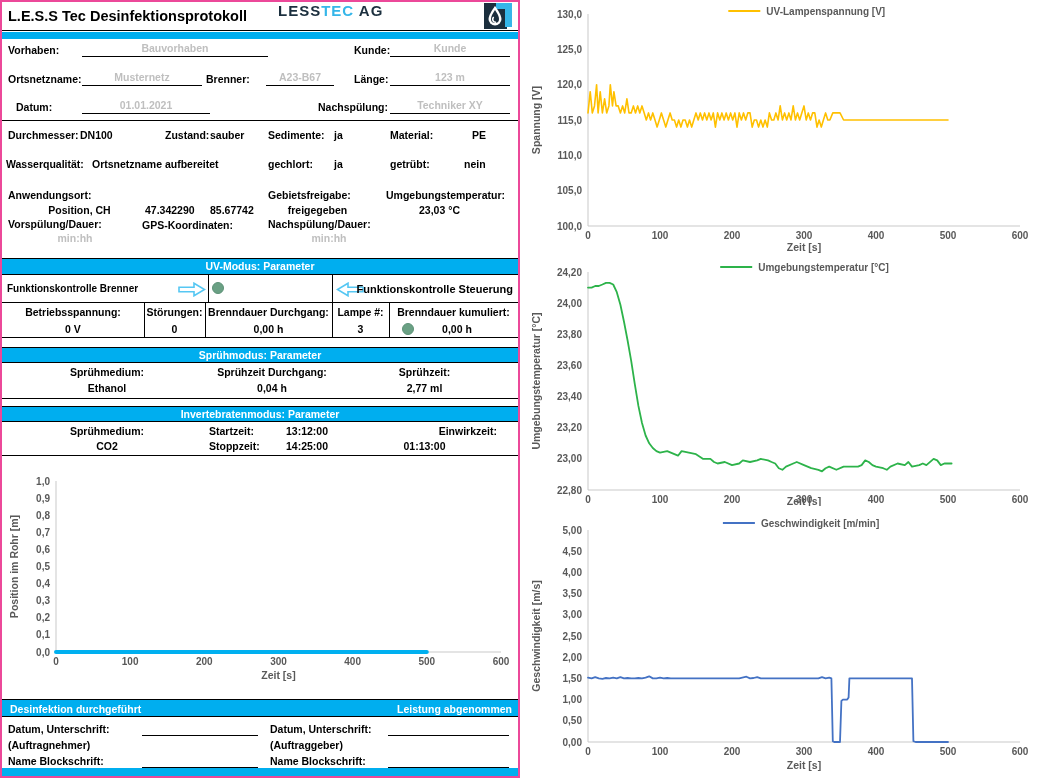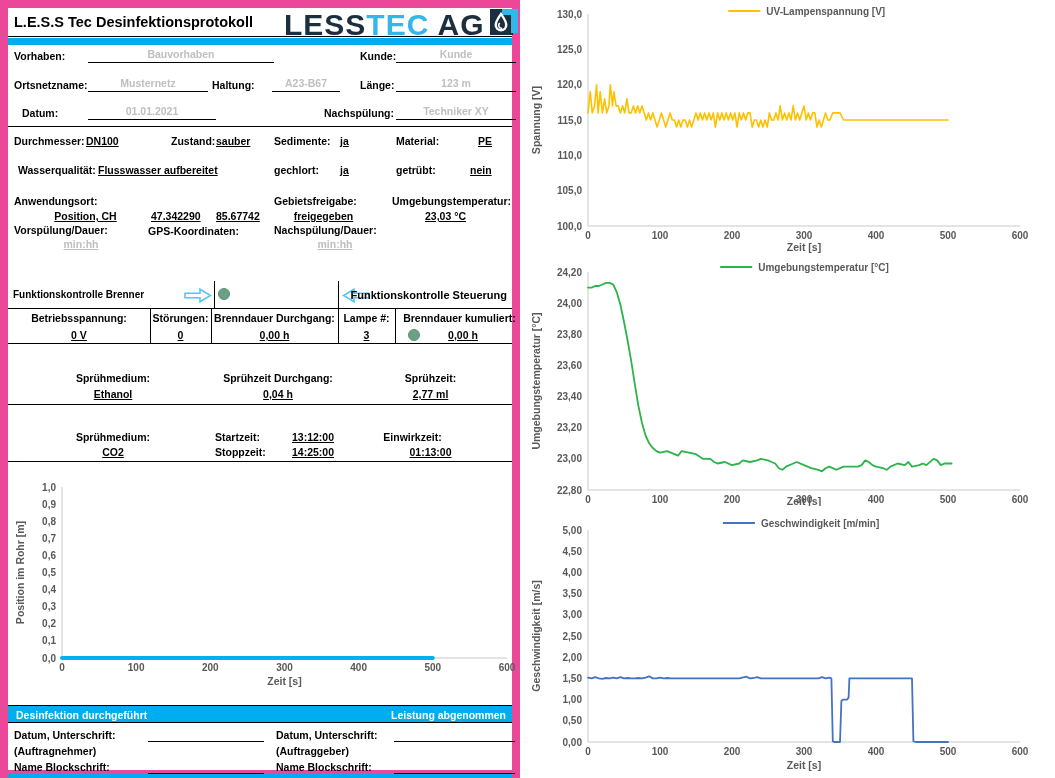--- a/index.html
+++ b/index.html
@@ -3,25 +3,25 @@
 <meta charset="utf-8">
 <style>
   * { box-sizing: border-box; }
   html,body { margin:0; padding:0; }
   body {
     width:1055px; height:778px; position:relative; background:#fff;
     font-family:"Liberation Sans", sans-serif; overflow:hidden;
   }
   .page {
     position:absolute; left:0; top:0; width:520px; height:778px;
-    border:8px solid #ec4899; background:#fff;
+    border:2px solid #ec4899; background:#fff;
   }
   .abs { position:absolute; white-space:nowrap; }
   .lbl { font-weight:bold; font-size:10.5px; color:#000; }
-  .val { font-weight:bold; font-size:10.5px; color:#000;text-decoration:underline; }
+  .val { font-weight:bold; font-size:10.5px; color:#000; }
   .ph  { color:#bfbfbf; }
   .ctr { text-align:center; }
   .field {
     position:absolute; height:15px; border-bottom:1.5px solid #000;
     text-align:center; font-weight:bold; font-size:10.5px; color:#bfbfbf;
     white-space:nowrap;
   }
   .uline { position:absolute; height:13px; border-bottom:1.5px solid #000; }
   .hline { position:absolute; left:0; right:0; height:0; border-top:1.5px solid #000; }
   .vline { position:absolute; width:0; border-left:1.5px solid #000; }
@@ -30,21 +30,21 @@
     position:absolute; left:0; right:0; background:#00AEEF;
     border-top:1.5px solid #000; border-bottom:1.5px solid #000;
     color:#fff; font-weight:bold; font-size:10.5px; text-align:center;
     line-height:14px;
   }
   .dot {
     position:absolute; width:12px; height:12px; border-radius:50%;
     background:#6AA084; border:1px solid #5d9277;
   }
   .title { font-size:14.5px; font-weight:bold; color:#000; }
-  .logo-text { font-size:30px; font-weight:bold; letter-spacing:1px; color:#1b2f3e; }
+  .logo-text { font-size:15px; font-weight:bold; letter-spacing:1px; color:#1b2f3e; }
   .logo-tec { color:#35b6e9; }
   .chartbox { position:absolute; }
   svg text { font-family:"Liberation Sans", sans-serif; }
 </style>
 </head>
 <body>
 
 <div class="page">
 
   <div class="abs title" style="left:6px; top:6px;">L.E.S.S Tec Desinfektionsprotokoll</div>
@@ -64,43 +64,43 @@
   <div class="hline" style="top:28px;"></div>
   <div class="cyanbar" style="top:30px; height:7px;"></div>
 
   <div class="abs lbl" style="left:6px; top:42px;">Vorhaben:</div>
   <div class="field" style="left:80px; top:40px; width:186px;">Bauvorhaben</div>
   <div class="abs lbl" style="left:352px; top:42px;">Kunde:</div>
   <div class="field" style="left:388px; top:40px; width:120px;">Kunde</div>
 
   <div class="abs lbl" style="left:6px; top:71px;">Ortsnetzname:</div>
   <div class="field" style="left:80px; top:69px; width:120px;">Musternetz</div>
-  <div class="abs lbl" style="left:204px; top:71px;">Haltung:</div>
+  <div class="abs lbl" style="left:204px; top:71px;">Brenner:</div>
   <div class="field" style="left:264px; top:69px; width:68px;">A23-B67</div>
   <div class="abs lbl" style="left:352px; top:71px;">Länge:</div>
   <div class="field" style="left:388px; top:69px; width:120px;">123 m</div>
 
   <div class="abs lbl" style="left:6px; top:99px;margin-left:8px;">Datum:</div>
   <div class="field" style="left:80px; top:97px; width:128px;">01.01.2021</div>
   <div class="abs lbl" style="left:316px; top:99px;">Nachspülung:</div>
   <div class="field" style="left:388px; top:97px; width:120px;">Techniker XY</div>
 
   <div class="hline" style="top:118px;"></div>
 
   <div class="abs lbl" style="left:6px; top:127px;">Durchmesser:</div>
   <div class="abs val" style="left:78px; top:127px;">DN100</div>
   <div class="abs lbl" style="left:163px; top:127px;">Zustand:</div>
   <div class="abs val" style="left:208px; top:127px;">sauber</div>
   <div class="abs lbl" style="left:266px; top:127px;">Sedimente:</div>
   <div class="abs val" style="left:332px; top:127px;">ja</div>
   <div class="abs lbl" style="left:388px; top:127px;">Material:</div>
   <div class="abs val" style="left:470px; top:127px;">PE</div>
 
-  <div class="abs lbl" style="left:10px; top:156px;">Wasserqualität:</div>
-  <div class="abs val" style="left:90px; top:156px;">Flusswasser aufbereitet</div>
+  <div class="abs lbl" style="left:4px; top:156px;">Wasserqualität:</div>
+  <div class="abs val" style="left:90px; top:156px;">Ortsnetzname aufbereitet</div>
   <div class="abs lbl" style="left:266px; top:156px;">gechlort:</div>
   <div class="abs val" style="left:332px; top:156px;">ja</div>
   <div class="abs lbl" style="left:388px; top:156px;">getrübt:</div>
   <div class="abs val" style="left:462px; top:156px;">nein</div>
 
   <div class="abs lbl" style="left:6px; top:187px;">Anwendungsort:</div>
   <div class="abs lbl" style="left:140px; top:187px;margin-top:30px;">GPS-Koordinaten:</div>
   <div class="abs lbl" style="left:266px; top:187px;">Gebietsfreigabe:</div>
   <div class="abs lbl" style="left:384px; top:187px;">Umgebungstemperatur:</div>
 
@@ -108,20 +108,21 @@
   <div class="abs val" style="left:143px; top:202px;">47.342290</div>
   <div class="abs val" style="left:208px; top:202px;">85.67742</div>
   <div class="abs val ctr" style="left:268px; top:202px; width:95px;">freigegeben</div>
   <div class="abs val ctr" style="left:395px; top:202px; width:85px;">23,03 °C</div>
 
   <div class="abs lbl" style="left:6px; top:216px;">Vorspülung/Dauer:</div>
   <div class="abs lbl" style="left:266px; top:216px;">Nachspülung/Dauer:</div>
   <div class="abs val ph ctr" style="left:33px; top:230px; width:80px;">min:hh</div>
   <div class="abs val ph ctr" style="left:287px; top:230px; width:80px;">min:hh</div>
 
+  <div class="secbar" style="top:256px; height:17px;">UV-Modus: Parameter</div>
 
   <div class="abs lbl" style="left:5px; top:281px; font-size:10px;">Funktionskontrolle Brenner</div>
   <div class="abs" style="left:176px; top:280px;">
     <svg width="28" height="15" viewBox="0 0 28 15">
         <path d="M1,5.2 h15 v-4 l10.5,6.3 -10.5,6.3 v-4 h-15 z" fill="#fff" stroke="#56C7F3" stroke-width="1.6"></path>
       </svg>
   </div>
   <div class="dot" style="left:210px; top:280px;"></div>
   <div class="abs" style="left:334px; top:280px;">
     <svg width="28" height="15" viewBox="0 0 28 15">
@@ -145,32 +146,34 @@
   <div class="abs val ctr" style="left:330px; top:321px; width:57px;">3</div>
   <div class="dot" style="left:400px; top:321px;"></div>
   <div class="abs val ctr" style="left:415px; top:321px; width:80px;">0,00 h</div>
 
   <div class="vline" style="left:142px; top:300px; height:35px;"></div>
   <div class="vline" style="left:203px; top:300px; height:35px;"></div>
   <div class="vline" style="left:330px; top:300px; height:35px;"></div>
   <div class="vline" style="left:387px; top:300px; height:35px;"></div>
   <div class="hline" style="top:335px;"></div>
 
+  <div class="secbar" style="top:345px; height:16px;">Sprühmodus: Parameter</div>
   <div class="abs lbl ctr" style="left:30px;  top:364px; width:150px;">Sprühmedium:</div>
   <div class="abs lbl ctr" style="left:195px; top:364px; width:150px;">Sprühzeit Durchgang:</div>
   <div class="abs lbl ctr" style="left:350px; top:364px; width:145px;">Sprühzeit:</div>
   <div class="abs val ctr" style="left:30px;  top:380px; width:150px;">Ethanol</div>
   <div class="abs val ctr" style="left:195px; top:380px; width:150px;">0,04 h</div>
   <div class="abs val ctr" style="left:350px; top:380px; width:145px;">2,77 ml</div>
   <div class="hline" style="top:396px;"></div>
 
+  <div class="secbar" style="top:404px; height:16px;">Invertebratenmodus: Parameter</div>
   <div class="abs lbl ctr" style="left:30px;  top:423px; width:150px;">Sprühmedium:</div>
   <div class="abs lbl" style="left:207px; top:423px;">Startzeit:</div>
   <div class="abs val" style="left:284px; top:423px;">13:12:00</div>
-  <div class="abs lbl ctr" style="left:332px; top:423px; width:145px;">Einwirkzeit:</div>
+  <div class="abs lbl ctr" style="left:350px; top:423px; width:145px;text-align:right;">Einwirkzeit:</div>
   <div class="abs val ctr" style="left:30px;  top:438px; width:150px;">CO2</div>
   <div class="abs lbl" style="left:207px; top:438px;">Stoppzeit:</div>
   <div class="abs val" style="left:284px; top:438px;">14:25:00</div>
   <div class="abs val ctr" style="left:350px; top:438px; width:145px;">01:13:00</div>
   <div class="hline" style="top:453px;"></div>
 
   <div class="chartbox" style="left:4px; top:455px; width:505px; height:240px;"><svg width="505" height="240">
         <line x1="50" y1="24" x2="50" y2="195" stroke="#c9c9c9" stroke-width="1"></line>
         <line x1="50" y1="195" x2="495" y2="195" stroke="#c9c9c9" stroke-width="1"></line>
         <text x="44" y="198.5" font-size="10" fill="#595959" text-anchor="end" font-weight="bold">0,0</text>

